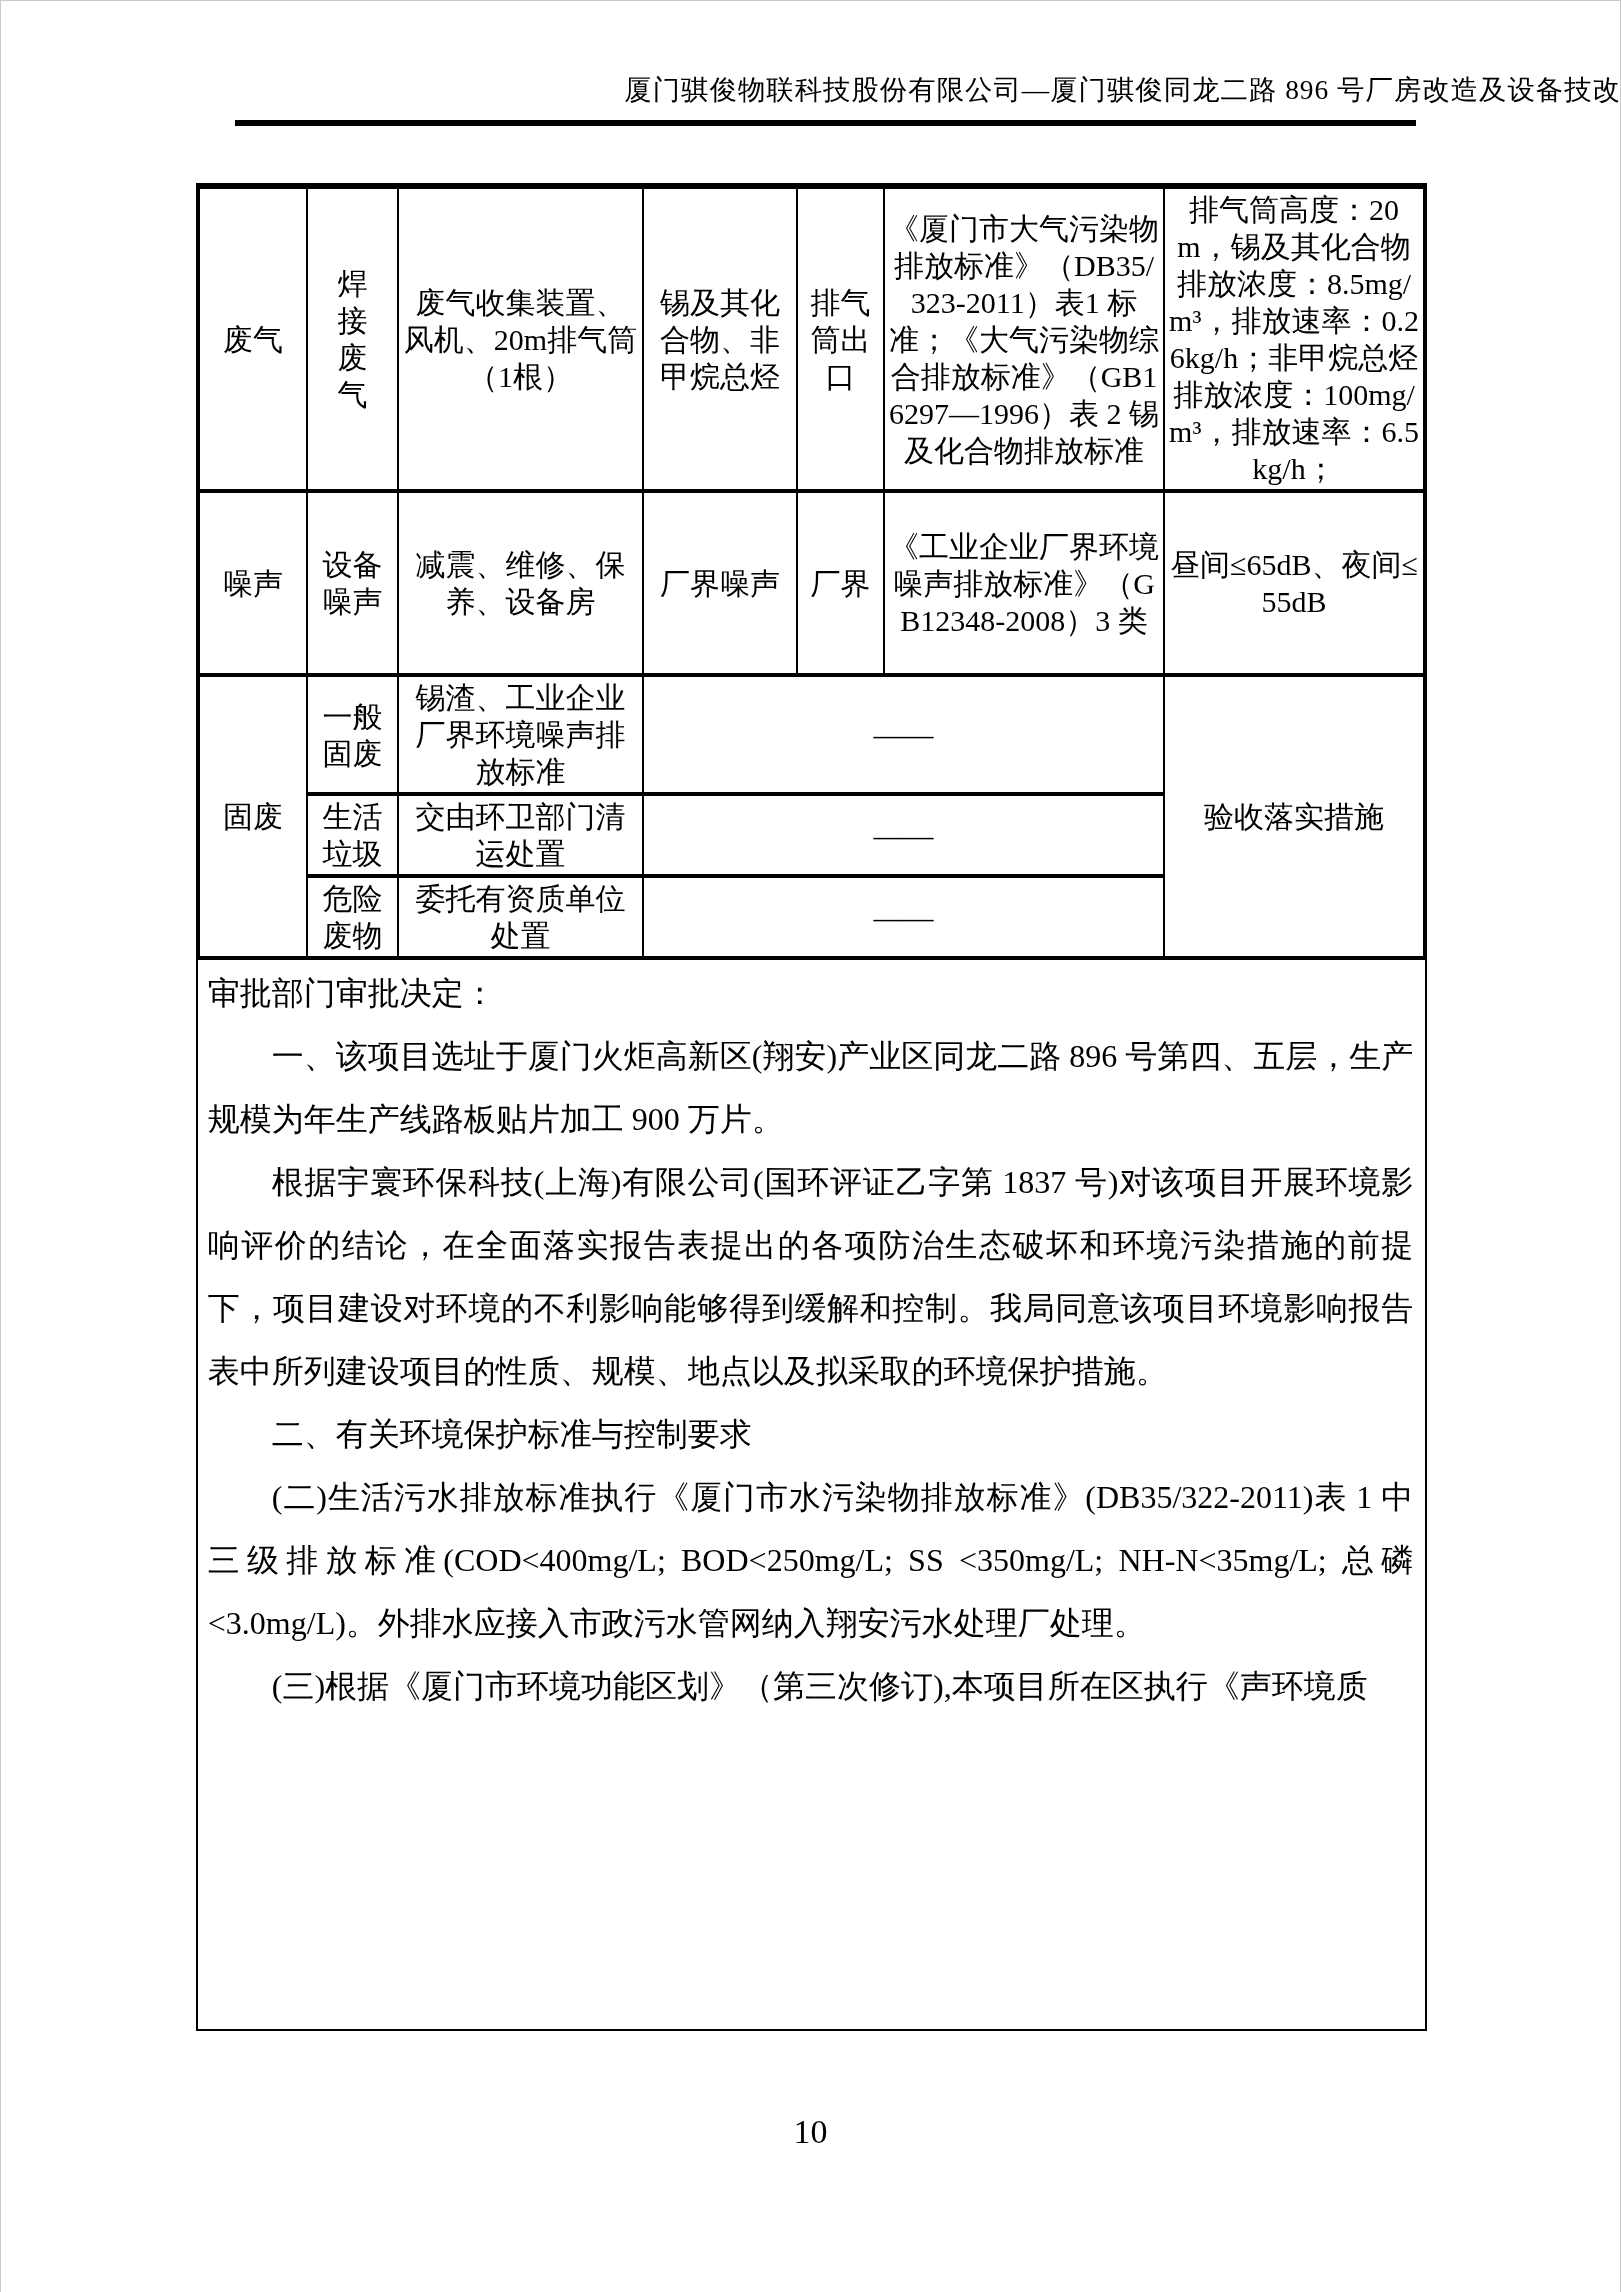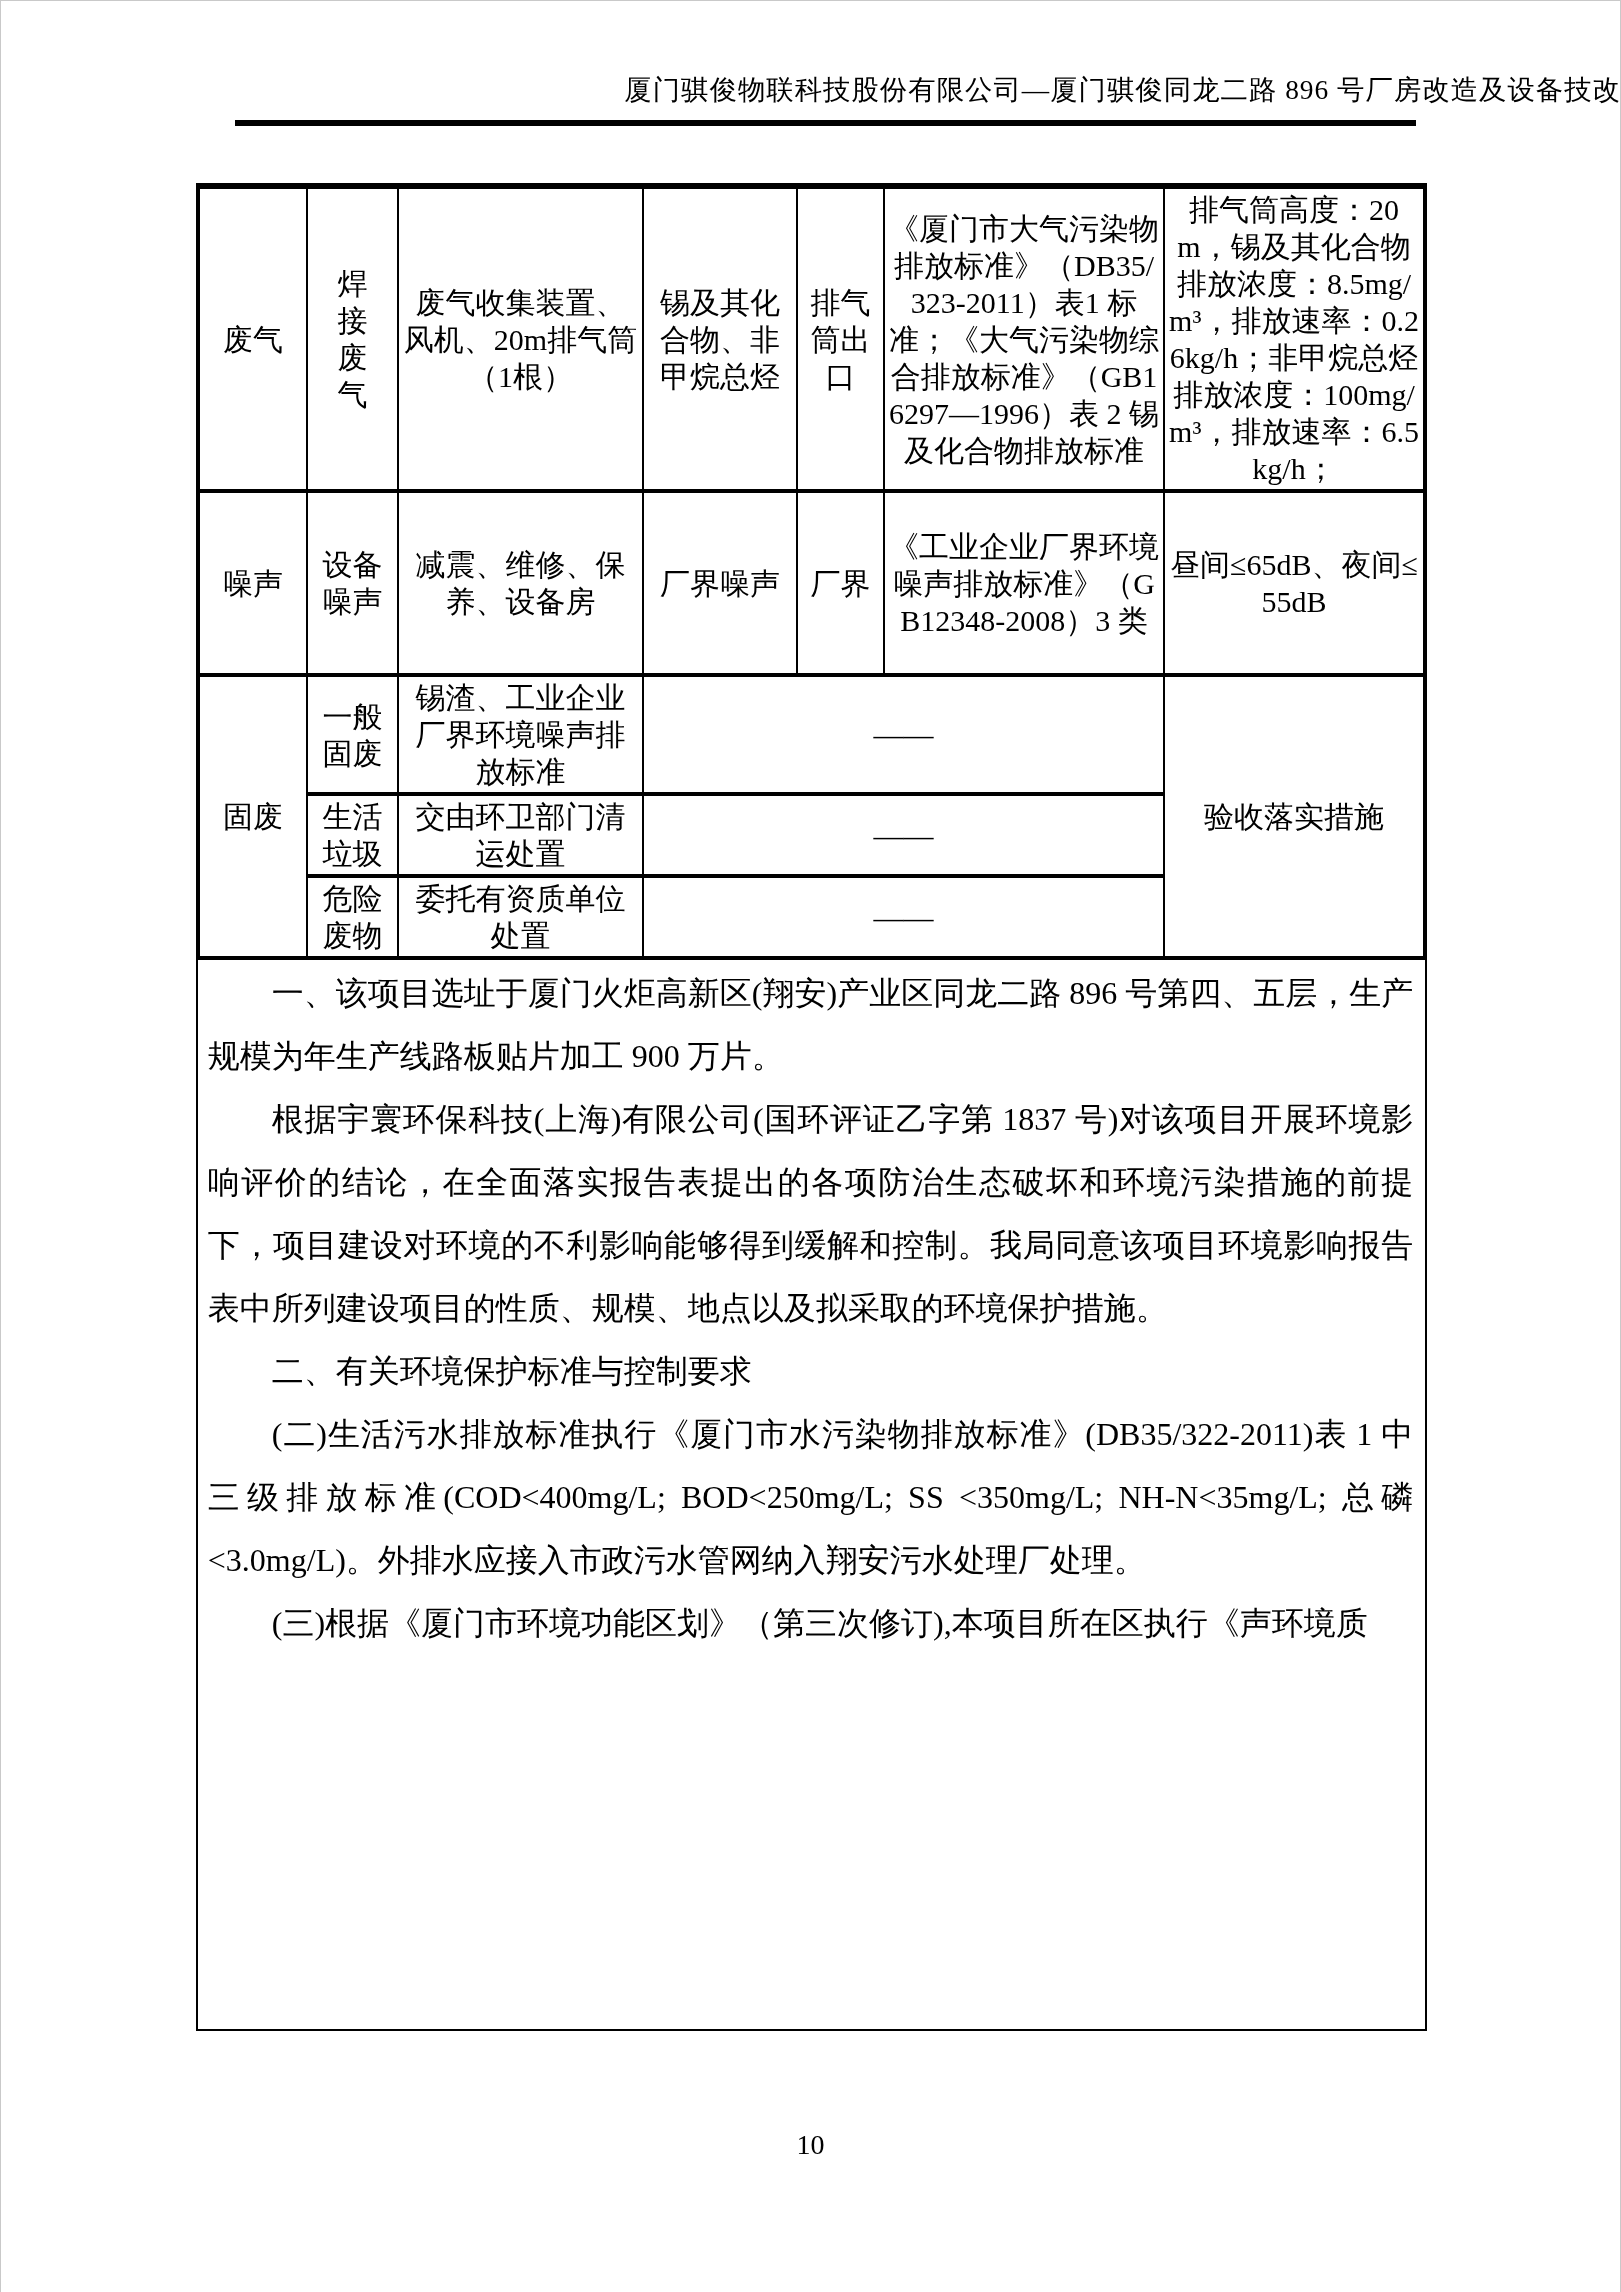--- a/index.html
+++ b/index.html
@@ -27,21 +27,21 @@
   }
   td.pre{white-space:pre-line;}
   .decision-area{
     padding:2px 11.8px 0 9.8px;font-size:32px;line-height:63px;
     text-align:justify;
   }
   .decision-area p{margin:0;text-indent:2em;}
   .decision-area p.no-indent{text-indent:0;}
   .page-number{
     position:absolute;top:2115px;left:0;width:100%;text-align:center;
-    font-size:28px;line-height:33px;margin-top:13px;
+    font-size:34px;line-height:33px;
   }
 </style>
 </head>
 <body>
 
 <div class="page-frame"></div>
 
 <div class="page-header">厦门骐俊物联科技股份有限公司—厦门骐俊同龙二路 896 号厂房改造及设备技改</div>
 <div class="header-rule"></div>
 
@@ -97,20 +97,21 @@
     <tr style="height:82px">
       <td class="pre">危险
 废物</td>
       <td>委托有资质单位处置</td>
       <td colspan="3">——</td>
     </tr>
   </tbody>
     </table>
 
   <div class="decision-area">
+    <p class="no-indent">审批部门审批决定：</p>
     <p>一、该项目选址于厦门火炬高新区(翔安)产业区同龙二路 896 号第四、五层，生产规模为年生产线路板贴片加工 900 万片。</p>
     <p>根据宇寰环保科技(上海)有限公司(国环评证乙字第 1837 号)对该项目开展环境影响评价的结论，在全面落实报告表提出的各项防治生态破坏和环境污染措施的前提下，项目建设对环境的不利影响能够得到缓解和控制。我局同意该项目环境影响报告表中所列建设项目的性质、规模、地点以及拟采取的环境保护措施。</p>
     <p>二、有关环境保护标准与控制要求</p>
     <p>(二)生活污水排放标准执行《厦门市水污染物排放标准》(DB35/322-2011)表 1 中三级排放标准(COD&lt;400mg/L; BOD&lt;250mg/L; SS &lt;350mg/L; NH-N&lt;35mg/L; 总磷&lt;3.0mg/L)。外排水应接入市政污水管网纳入翔安污水处理厂处理。</p>
     <p>(三)根据《厦门市环境功能区划》（第三次修订),本项目所在区执行《声环境质</p>
   </div>
 
 </div>
 
 <div class="page-number">10</div>

